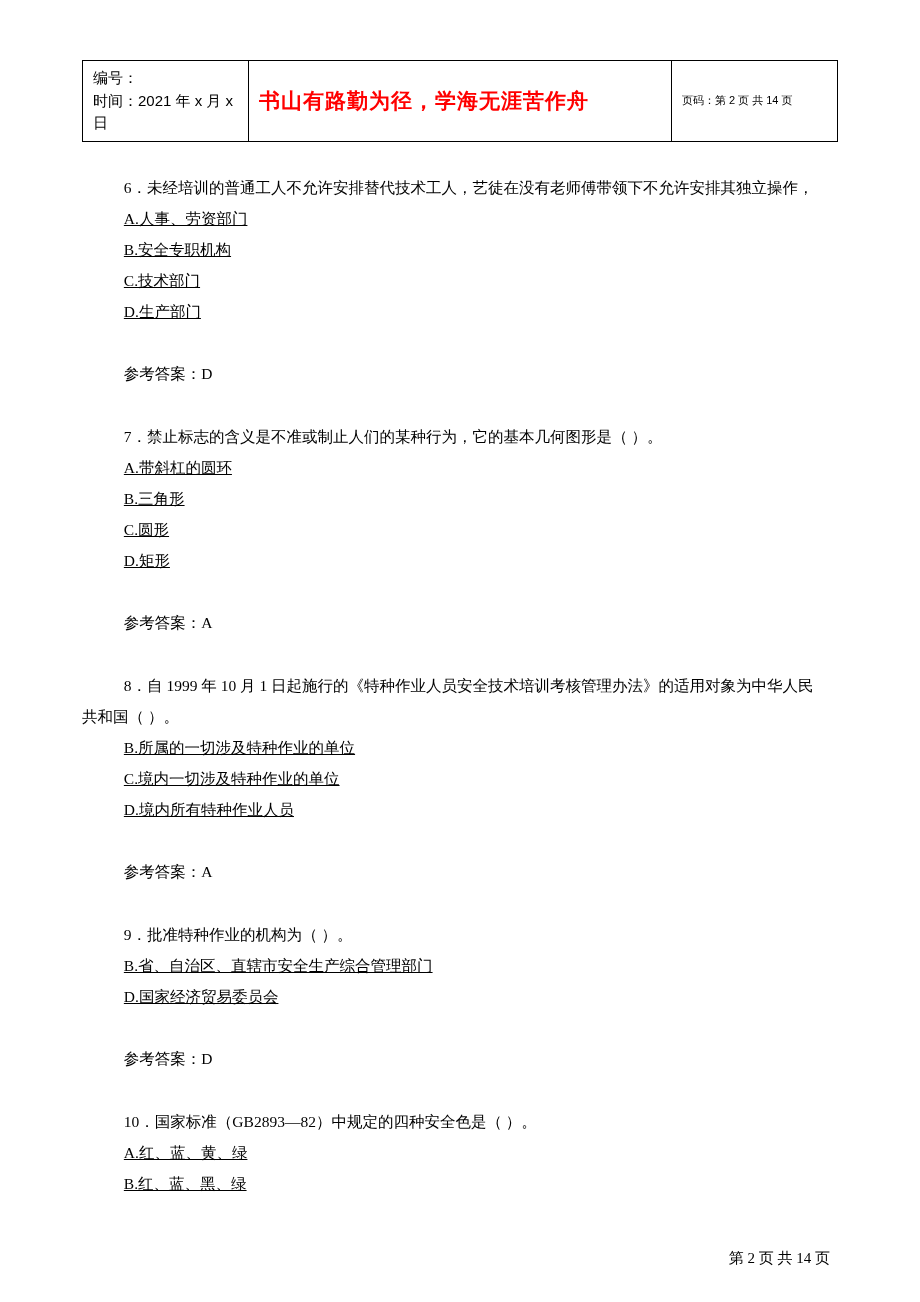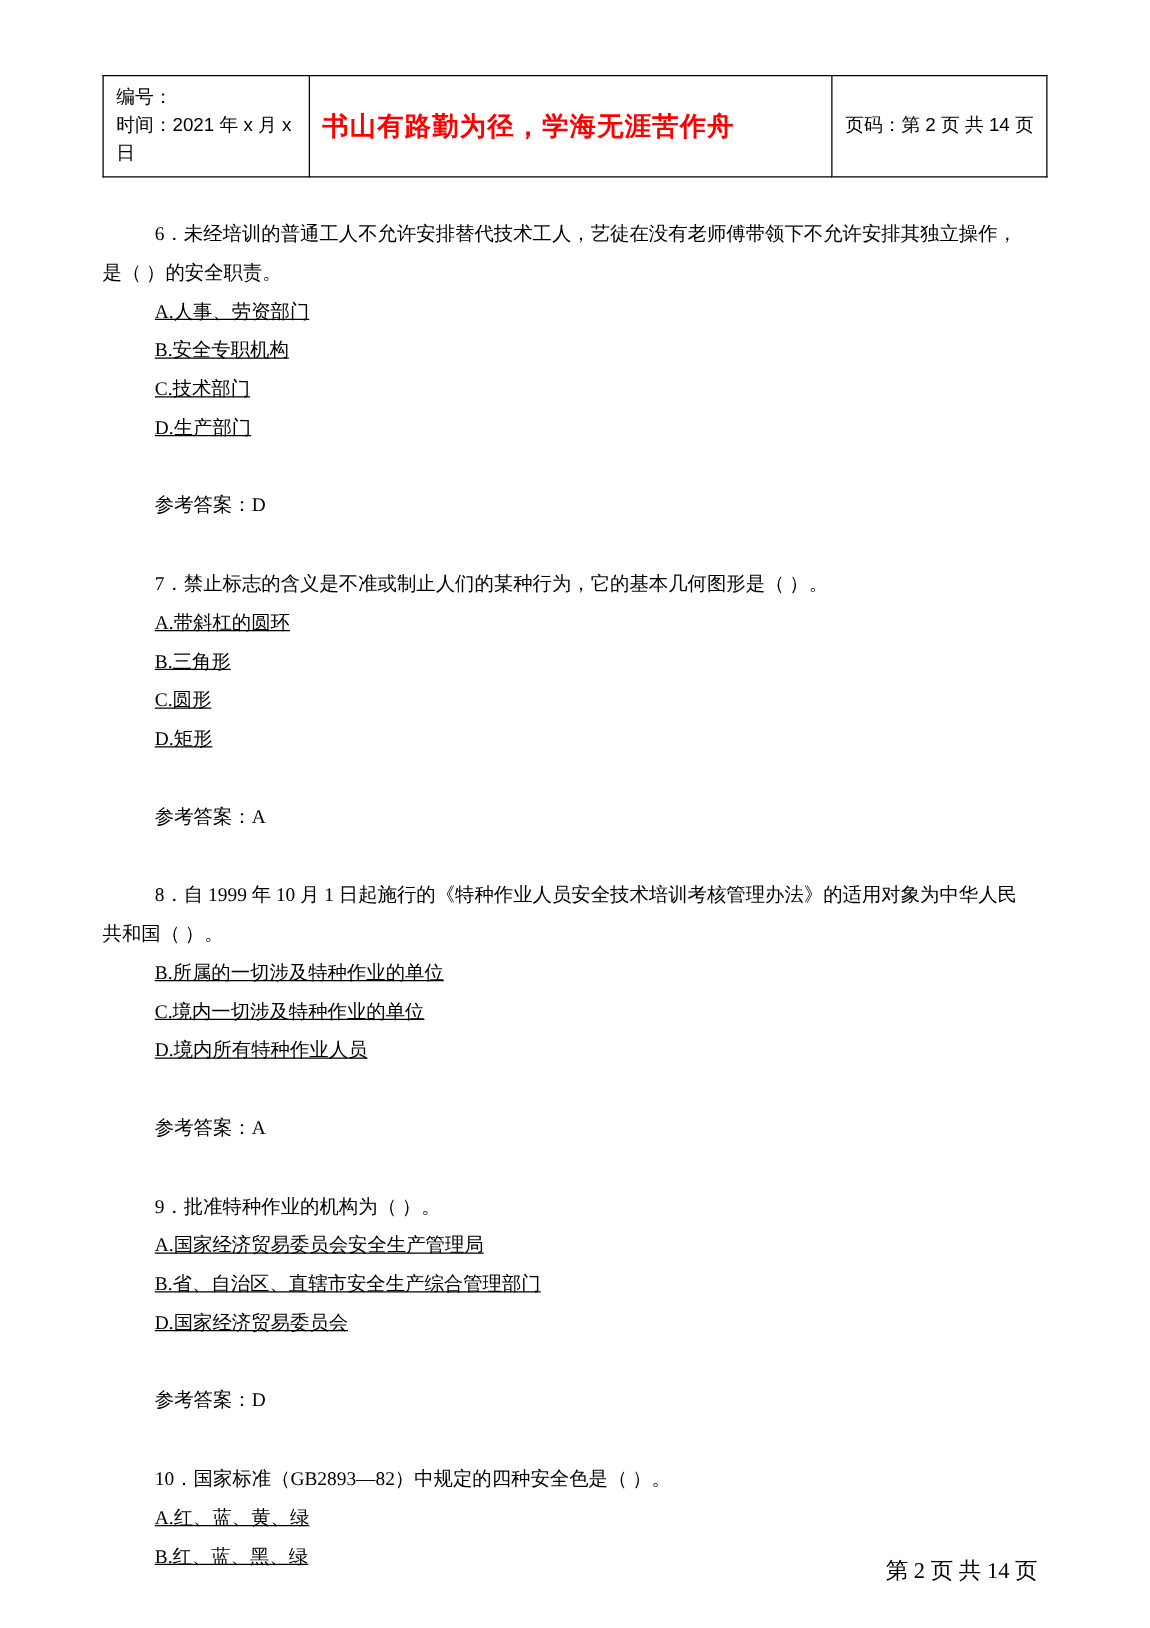--- a/index.html
+++ b/index.html
@@ -40,21 +40,21 @@
       text-align: left;
       color: #ff0000;
       font-family: "SimSun", "宋体", serif;
       font-size: 21px;
       font-weight: bold;
       letter-spacing: 1px;
     }
     .header-right {
       width: 22%;
       font-family: "SimHei", "黑体", sans-serif;
-      font-size: 15px;
+      font-size: 11px;
       white-space: nowrap;
     }
     .content {
       line-height: 2.0;
       font-size: 15.5px;
     }
     .question-block {
       margin-bottom: 1px;
     }
     .question-text {
@@ -71,21 +71,21 @@
       padding-left: 2.7em;
       margin-bottom: 1px;
     }
     .spacer {
       height: 31px;
     }
     .footer {
       position: absolute;
       bottom: 34px;
       right: 90px;
-      font-size: 18px;
+      font-size: 15px;
       font-family: "SimSun", "宋体", serif;
     }
   </style>
 </head>
 <body>
 
 <div class="page-container">
   <table class="header-table">
     <tbody>
         <tr>
@@ -96,21 +96,20 @@
       <td class="header-center">书山有路勤为径，学海无涯苦作舟</td>
       <td class="header-right">页码：第 2 页  共 14 页</td>
     </tr>
   </tbody>
     </table>
 
   <div class="content">
 
     <div class="question-block">
       <div class="question-text"><span>6．</span><span>未经培训的普通工人不允许安排替代技术工人，艺徒在没有老师傅带领下不允许安排其独立操作，</span></div>
-      <div class="question-text-noindent">是（    ）的安全职责。</div>
       <div class="option">A.人事、劳资部门</div>
       <div class="option">B.安全专职机构</div>
       <div class="option">C.技术部门</div>
       <div class="option">D.生产部门</div>
       <div class="spacer"></div>
       <div class="answer">参考答案：D</div>
     </div>
     <div class="spacer"></div>
 
     <div class="question-block">
@@ -130,21 +129,20 @@
       <div class="option">B.所属的一切涉及特种作业的单位</div>
       <div class="option">C.境内一切涉及特种作业的单位</div>
       <div class="option">D.境内所有特种作业人员</div>
       <div class="spacer"></div>
       <div class="answer">参考答案：A</div>
     </div>
     <div class="spacer"></div>
 
     <div class="question-block">
       <div class="question-text"><span>9．</span><span>批准特种作业的机构为（    ）。</span></div>
-      <div class="option">A.国家经济贸易委员会安全生产管理局</div>
       <div class="option">B.省、自治区、直辖市安全生产综合管理部门</div>
       <div class="option">D.国家经济贸易委员会</div>
       <div class="spacer"></div>
       <div class="answer">参考答案：D</div>
     </div>
     <div class="spacer"></div>
 
     <div class="question-block">
       <div class="question-text"><span>10．</span><span>国家标准（GB2893—82）中规定的四种安全色是（    ）。</span></div>
       <div class="option">A.红、蓝、黄、绿</div>

